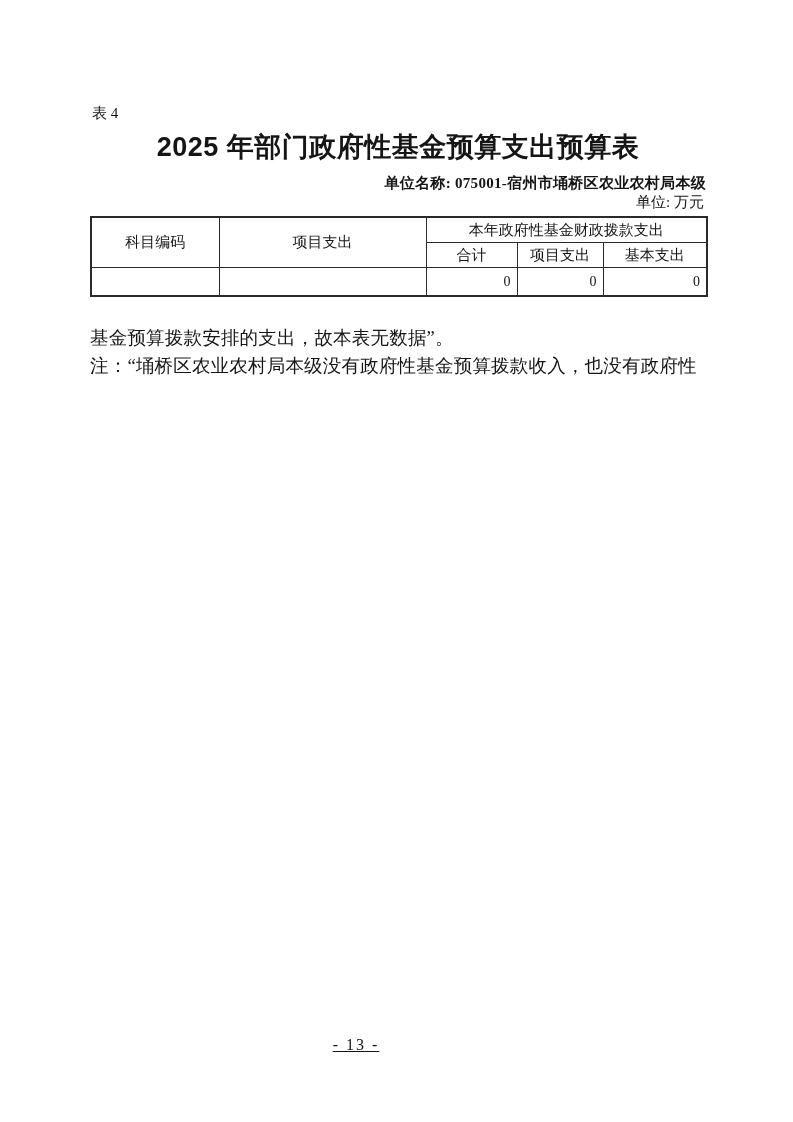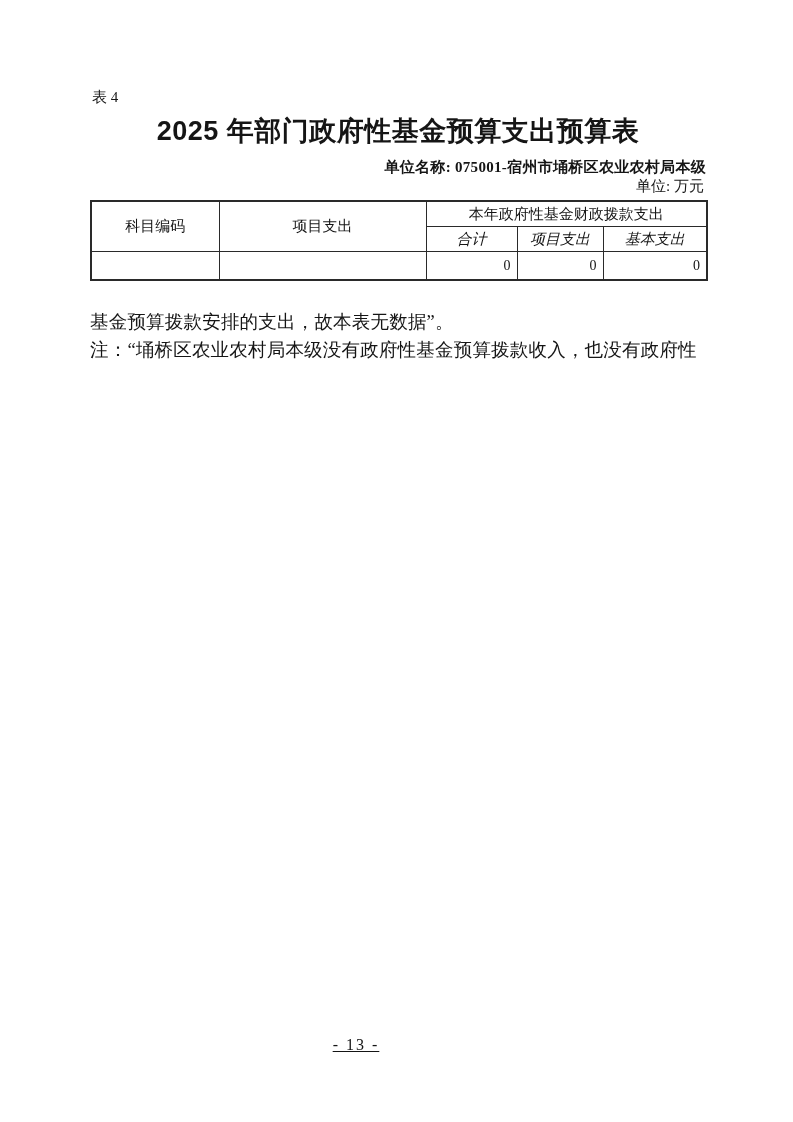--- a/index.html
+++ b/index.html
@@ -11,21 +11,21 @@
     width: 793px;
     height: 1122px;
     position: relative;
     font-family: "Liberation Serif", "DejaVu Serif", serif;
     color: #151515;
     overflow: hidden;
   }
   .content {
     position: absolute;
     left: 90px;
-    top: 88px;
+    top: 104px;
     width: 616px;
   }
   .table-label {
     font-size: 15px;
     margin: 0 0 4px 2px;
   }
   .doc-title {
     text-align: center;
     font-family: "Liberation Sans", "DejaVu Sans", sans-serif;
     font-weight: bold;
@@ -59,21 +59,21 @@
   table.budget td {
     border: 1px solid #2a2a2a;
     font-weight: normal;
     font-size: 15px;
     text-align: center;
     padding: 0 2px;
     overflow: hidden;
     white-space: nowrap;
   }
   table.budget tr.hdr1 th { height: 24px; }
-  table.budget tr.hdr2 th { height: 24px; font-style: italic; }
+  table.budget tr.hdr2 th { height: 24px; }
   table.budget tr.data td { height: 27px; }
   table.budget td.num {
     text-align: right;
     padding-right: 6px;
     font-size: 14px;
   }
   .note {
     margin-top: 27px;
     font-size: 18.5px;
     line-height: 28px;

